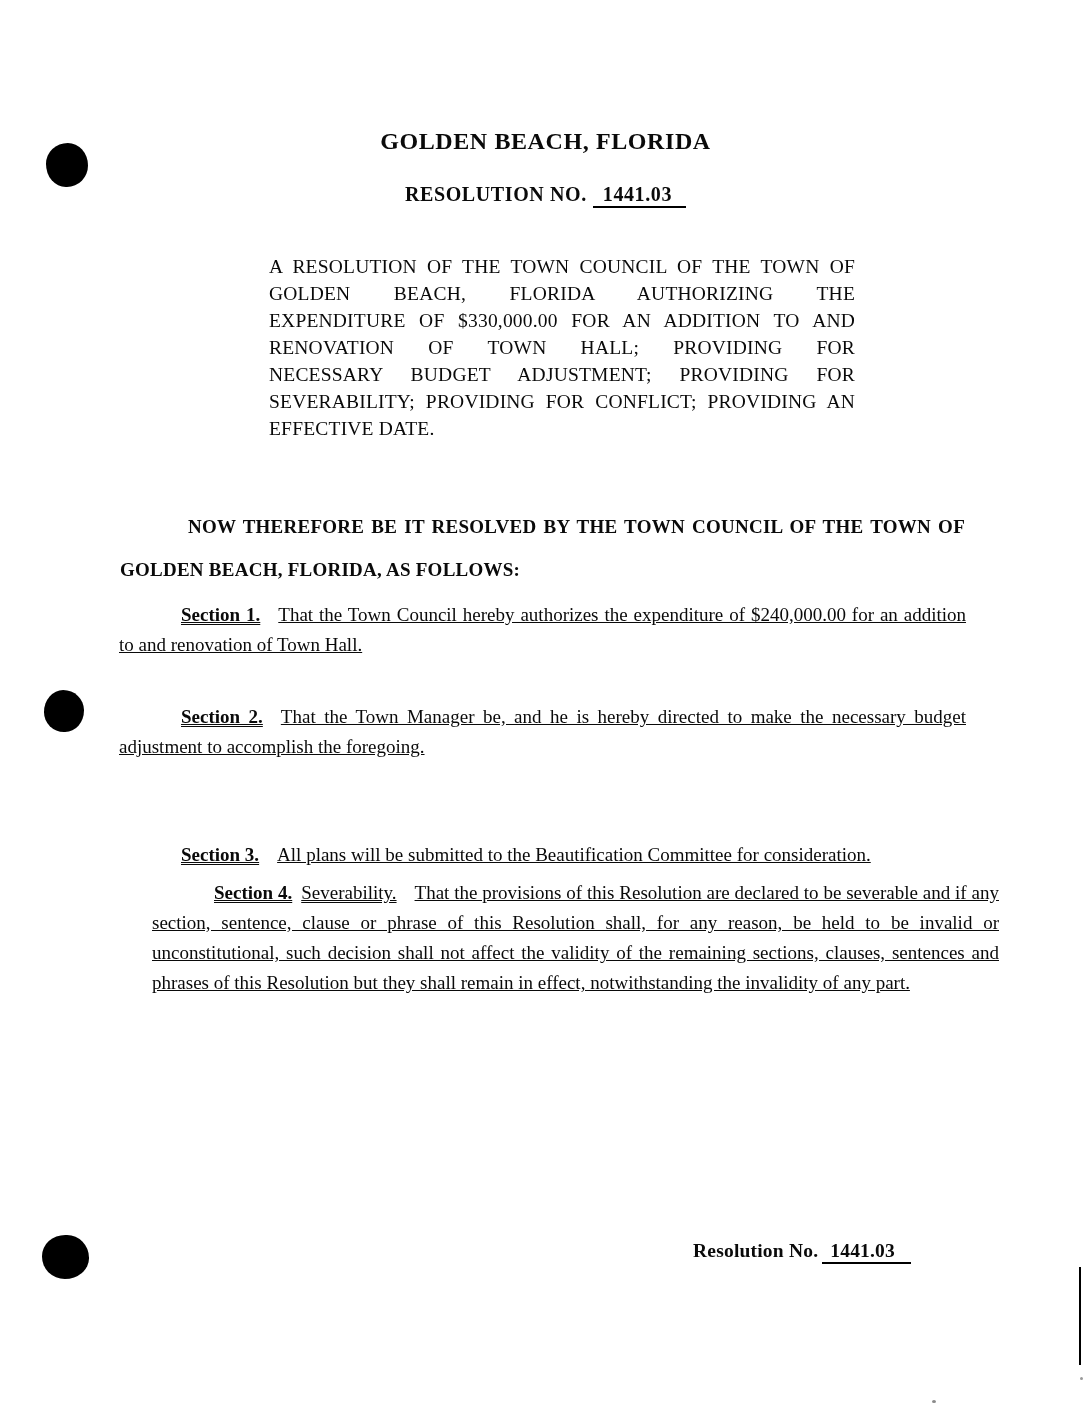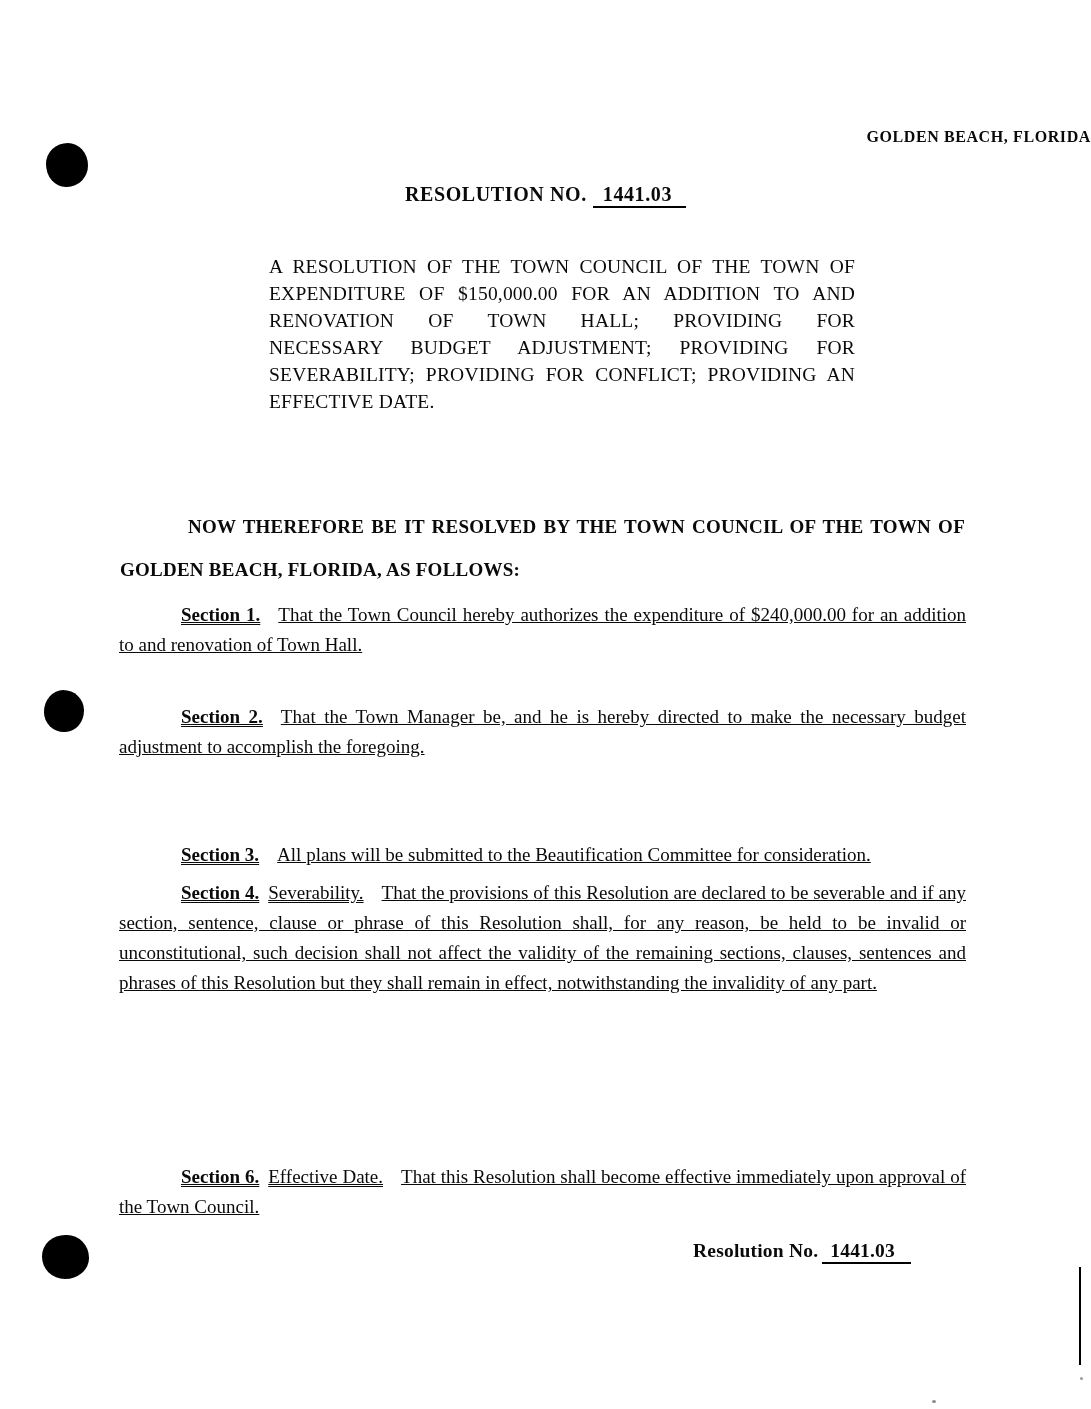--- a/index.html
+++ b/index.html
@@ -30,23 +30,23 @@
     border-radius: 48% 52% 47% 50% / 52% 48% 51% 47%;
   }
   .punch-3 {
     left: 42px; top: 1235px; width: 47px; height: 44px;
     border-radius: 50% 47% 52% 49% / 48% 52% 47% 51%;
   }
   .doc-title {
     position: absolute;
     left: 0; top: 128px;
     width: 100%;
-    text-align: right;
+    text-align: center;
     font-weight: bold;
-    font-size: 16px;
+    font-size: 24px;
     letter-spacing: 0.6px;
   }
   .res-line {
     position: absolute;
     left: 0; top: 183px;
     width: 100%;
     text-align: center;
     font-weight: bold;
     font-size: 20px;
     letter-spacing: 0.6px;
@@ -98,21 +98,21 @@
     text-decoration: underline;
     text-underline-offset: 3px;
   }
   .sec-label { font-weight: bold; }
   .sec-subtitle { margin-left: 9px; }
   .sec-subtitle:empty { display: none; }
   .sec-body { margin-left: 18px; }
   .sec-1 { top: 600px; }
   .sec-2 { top: 702px; }
   .sec-3 { top: 808px; margin-top: 32px; }
-  .sec-4 { top: 878px; }
+  .sec-4 { top: 878px; margin-left: 33px; }
   .sec-5 { top: 1058px; }
   .sec-6 { top: 1162px; }
   .footer-line {
     position: absolute;
     left: 693px; top: 1240px;
     font-weight: bold;
     font-size: 19.5px;
     letter-spacing: 0.2px;
   }
   .footer-line .underlined-number {
@@ -150,39 +150,39 @@
   <div class="punch punch-1"></div>
   <div class="punch punch-2"></div>
   <div class="punch punch-3"></div>
 
   <div class="doc-title">GOLDEN BEACH, FLORIDA</div>
 
   <div class="res-line"><span>RESOLUTION NO.</span><span class="underlined-number">1441.03</span></div>
 
   <div class="caption">
     <div class="cap-line">A RESOLUTION OF THE TOWN COUNCIL OF THE TOWN OF</div>
-    <div class="cap-line">EXPENDITURE OF $150,000.00 FOR AN ADDITION TO AND</div>
+    <div class="cap-line">GOLDEN BEACH, FLORIDA AUTHORIZING THE</div>
+    <div class="cap-line">EXPENDITURE OF $330,000.00 FOR AN ADDITION TO AND</div>
     <div class="cap-line">RENOVATION OF TOWN HALL; PROVIDING FOR</div>
     <div class="cap-line">NECESSARY BUDGET ADJUSTMENT; PROVIDING FOR</div>
     <div class="cap-line">SEVERABILITY; PROVIDING FOR CONFLICT; PROVIDING AN</div>
     <div class="cap-line last">EFFECTIVE DATE.</div>
   </div>
 
   <div class="resolved">NOW THEREFORE BE IT RESOLVED BY THE TOWN COUNCIL OF THE TOWN OF GOLDEN BEACH, FLORIDA, AS FOLLOWS:</div>
 
   <p class="section sec-1"><span class="sec-head"><span class="sec-label">Section 1.</span></span><span class="sec-body">That the Town Council hereby authorizes the expenditure of $240,000.00 for an addition to and renovation of Town Hall.</span></p>
 
   <p class="section sec-2"><span class="sec-head"><span class="sec-label">Section 2.</span></span><span class="sec-body">That the Town Manager be, and he is hereby directed to make the necessary budget adjustment to accomplish the foregoing.</span></p>
 
   <p class="section sec-3"><span class="sec-head"><span class="sec-label">Section 3.</span></span><span class="sec-body">All plans will be submitted to the Beautification Committee for consideration.</span></p>
 
   <p class="section sec-4"><span class="sec-head"><span class="sec-label">Section 4.</span><span class="sec-subtitle">Severability.</span></span><span class="sec-body">That the provisions of this Resolution are declared to be severable and if any section, sentence, clause or phrase of this Resolution shall, for any reason, be held to be invalid or unconstitutional, such decision shall not affect the validity of the remaining sections, clauses, sentences and phrases of this Resolution but they shall remain in effect, notwithstanding the invalidity of any part.</span></p>
 
 
-  <p class="section sec-6"><span class="sec-head"><span class="sec-label">Section 6.</span><span class="sec-subtitle">Effective Date.</span></span><span class="sec-body">That this Resolution shall become effective immediately upon approval of the Town Council.</span></p>
 
   <div class="footer-line"><span>Resolution No.</span><span class="underlined-number">1441.03</span></div>
 
   <div class="scan-vline"></div>
   <div class="speck-1"></div>
   <div class="speck-2"></div>
 
 </div>
 
 </body></html>

